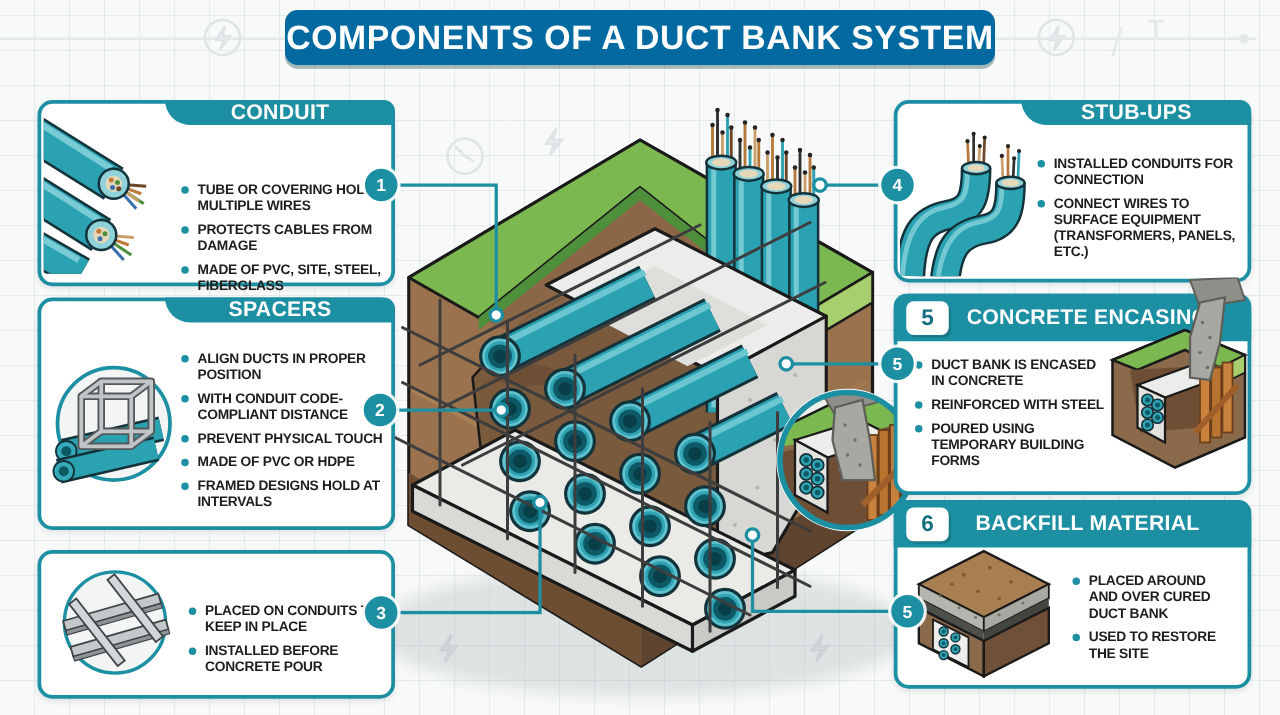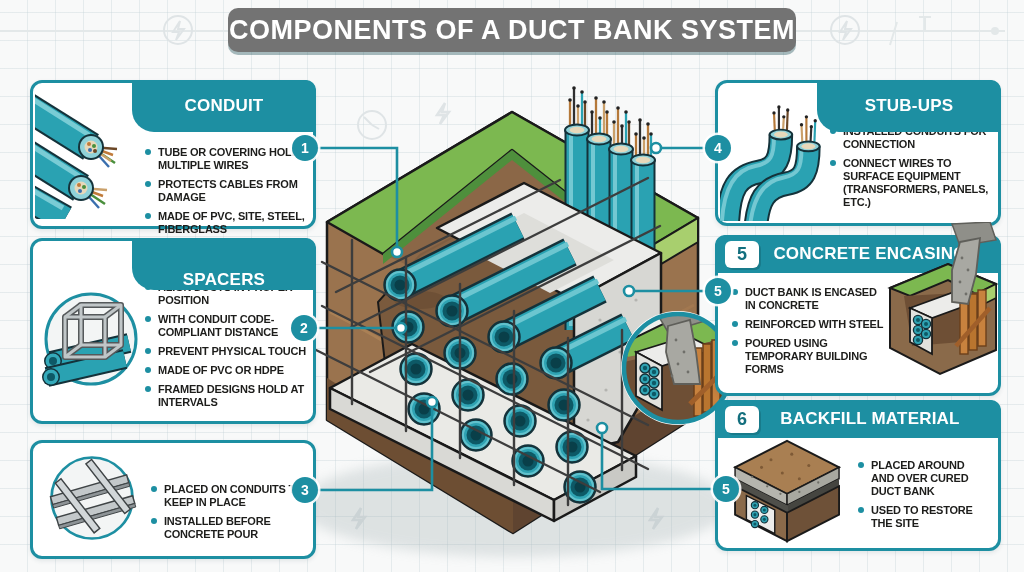--- a/index.html
+++ b/index.html
@@ -8,32 +8,32 @@
     font-family:"Liberation Sans",sans-serif;
     background:
       repeating-linear-gradient(0deg, transparent 0 27px, rgba(185,202,208,.30) 27px 28px),
       repeating-linear-gradient(90deg, transparent 0 27px, rgba(185,202,208,.30) 27px 28px),
       #f8f9f9;
   }
   .deco{position:absolute;z-index:0;}
   #main-scene{position:absolute;left:0;top:0;z-index:1;pointer-events:none;}
   .title-bar{
     position:absolute;left:228px;top:8px;width:568px;height:44px;z-index:2;
-    background:#737373;border-radius:10px;display:flex;align-items:center;justify-content:center;
+    background:#0369a1;border-radius:10px;display:flex;align-items:center;justify-content:center;
     box-shadow:0 3px 0 rgba(10,62,72,.35);
   }
   .title-bar h1{
     margin:0;color:#ffffff;font-size:27px;font-weight:800;letter-spacing:.5px;white-space:nowrap;
   }
   .panel{
     position:absolute;background:#ffffff;border:3px solid #1d8fa2;border-radius:12px;z-index:2;
     box-shadow:0 2px 4px rgba(40,70,80,.10);
   }
   .tab{
-    position:absolute;top:-3px;right:-3px;height:52px;background:#1d8fa2;
+    position:absolute;top:-3px;right:-3px;height:20px;background:#1d8fa2;
     border-radius:0 10px 0 22px;display:flex;align-items:center;justify-content:center;z-index:1;
   }
   .tab span{color:#fff;font-size:17px;font-weight:800;letter-spacing:.2px;}
   .bar{
     position:absolute;top:-3px;left:-3px;right:-3px;height:38px;background:#1d8fa2;
     border-radius:10px 10px 0 0;display:flex;align-items:center;z-index:1;
   }
   .chip{
     margin-left:10px;background:#ffffff;color:#136f7e;width:34px;height:27px;border-radius:6px;
     display:flex;align-items:center;justify-content:center;font-size:18px;font-weight:800;

